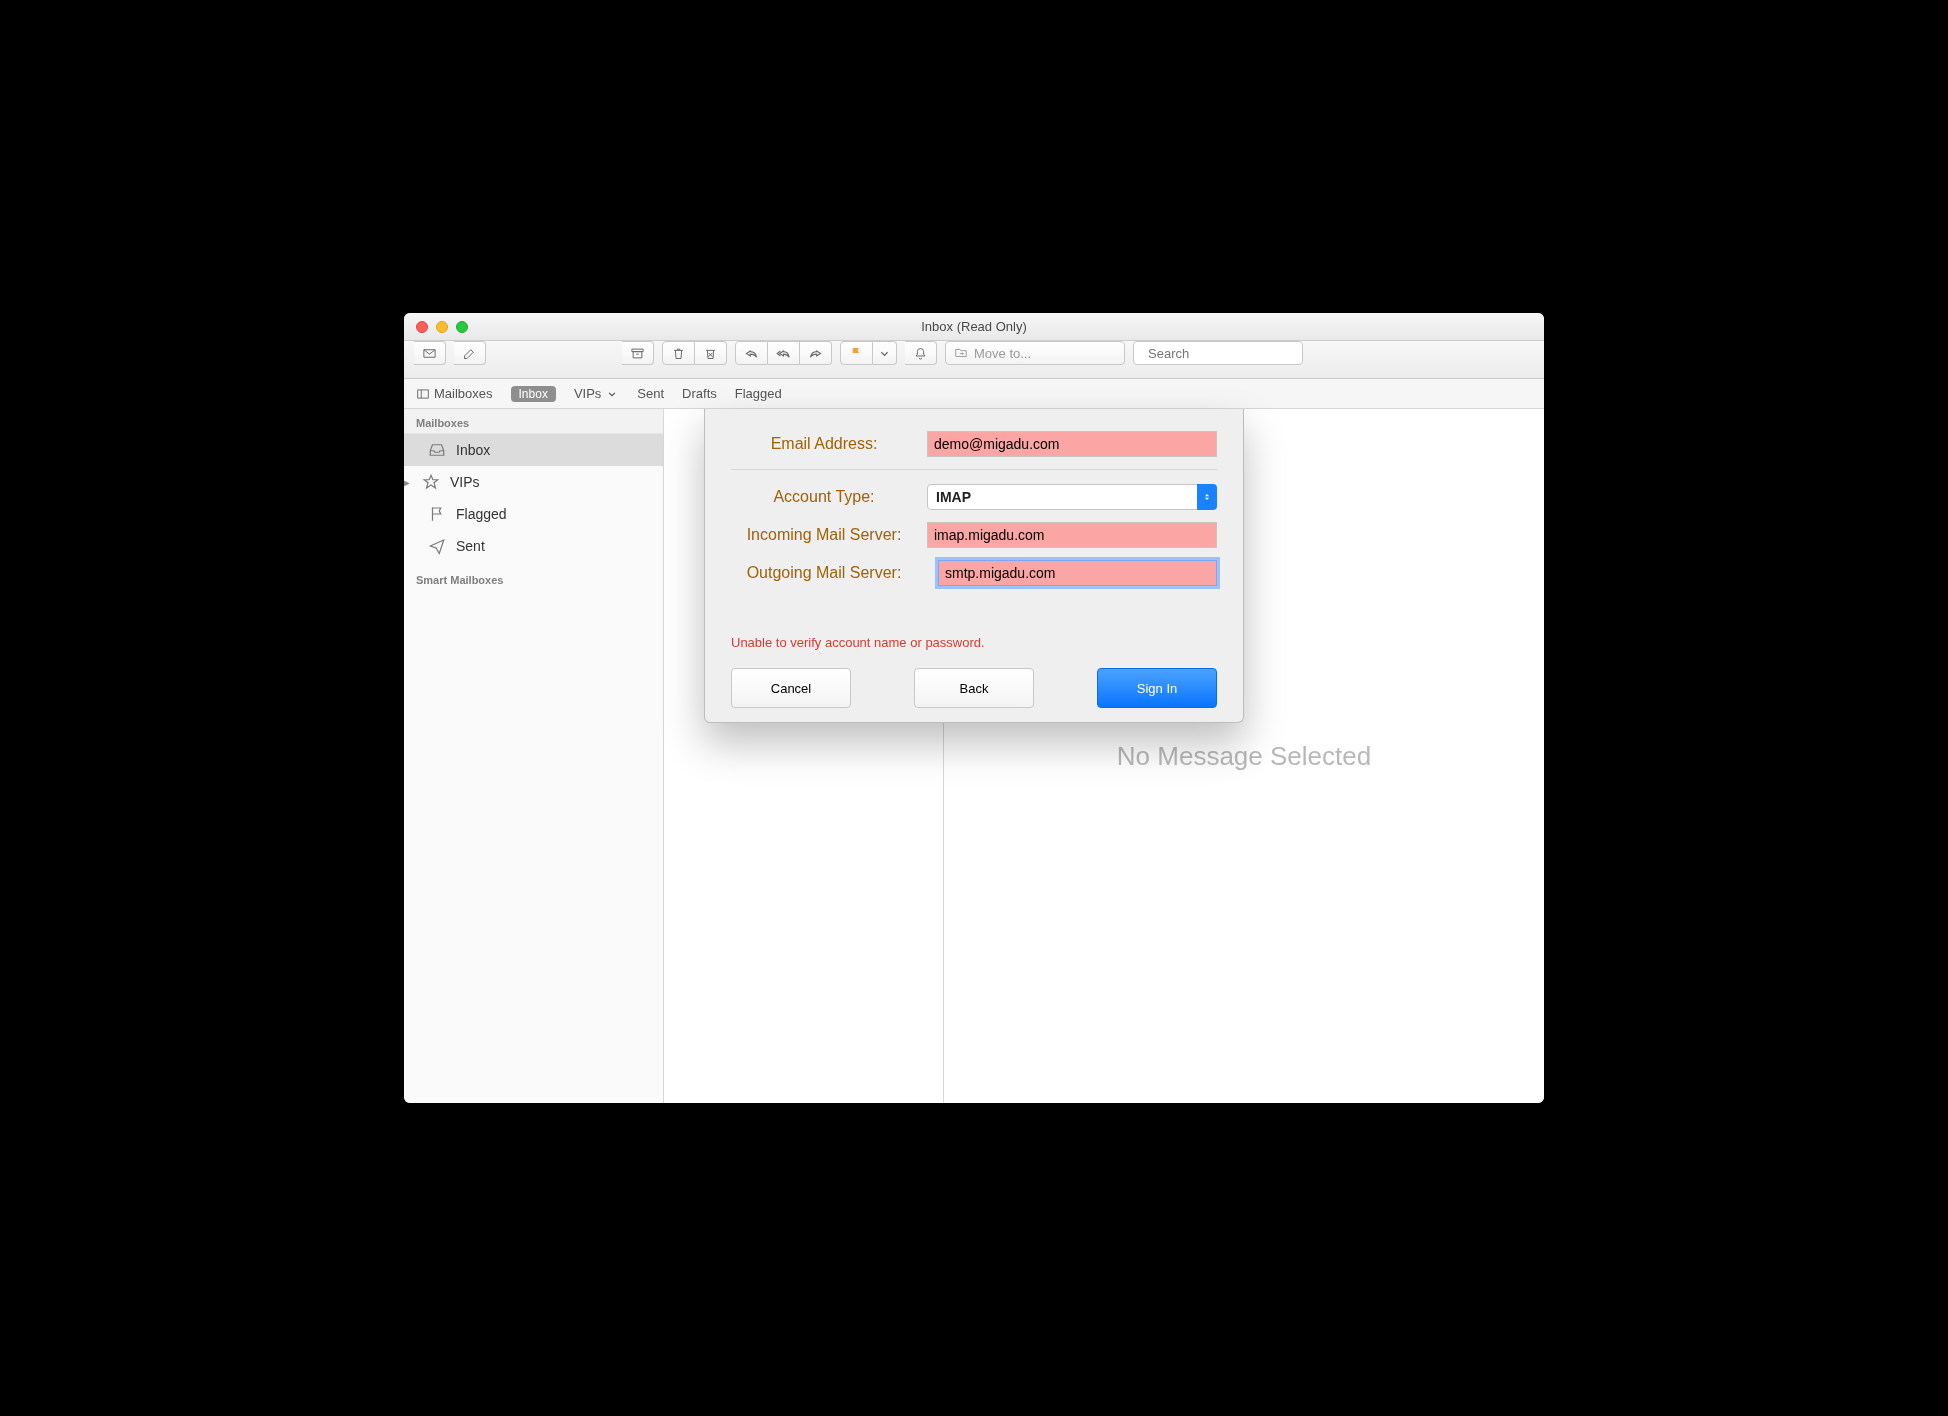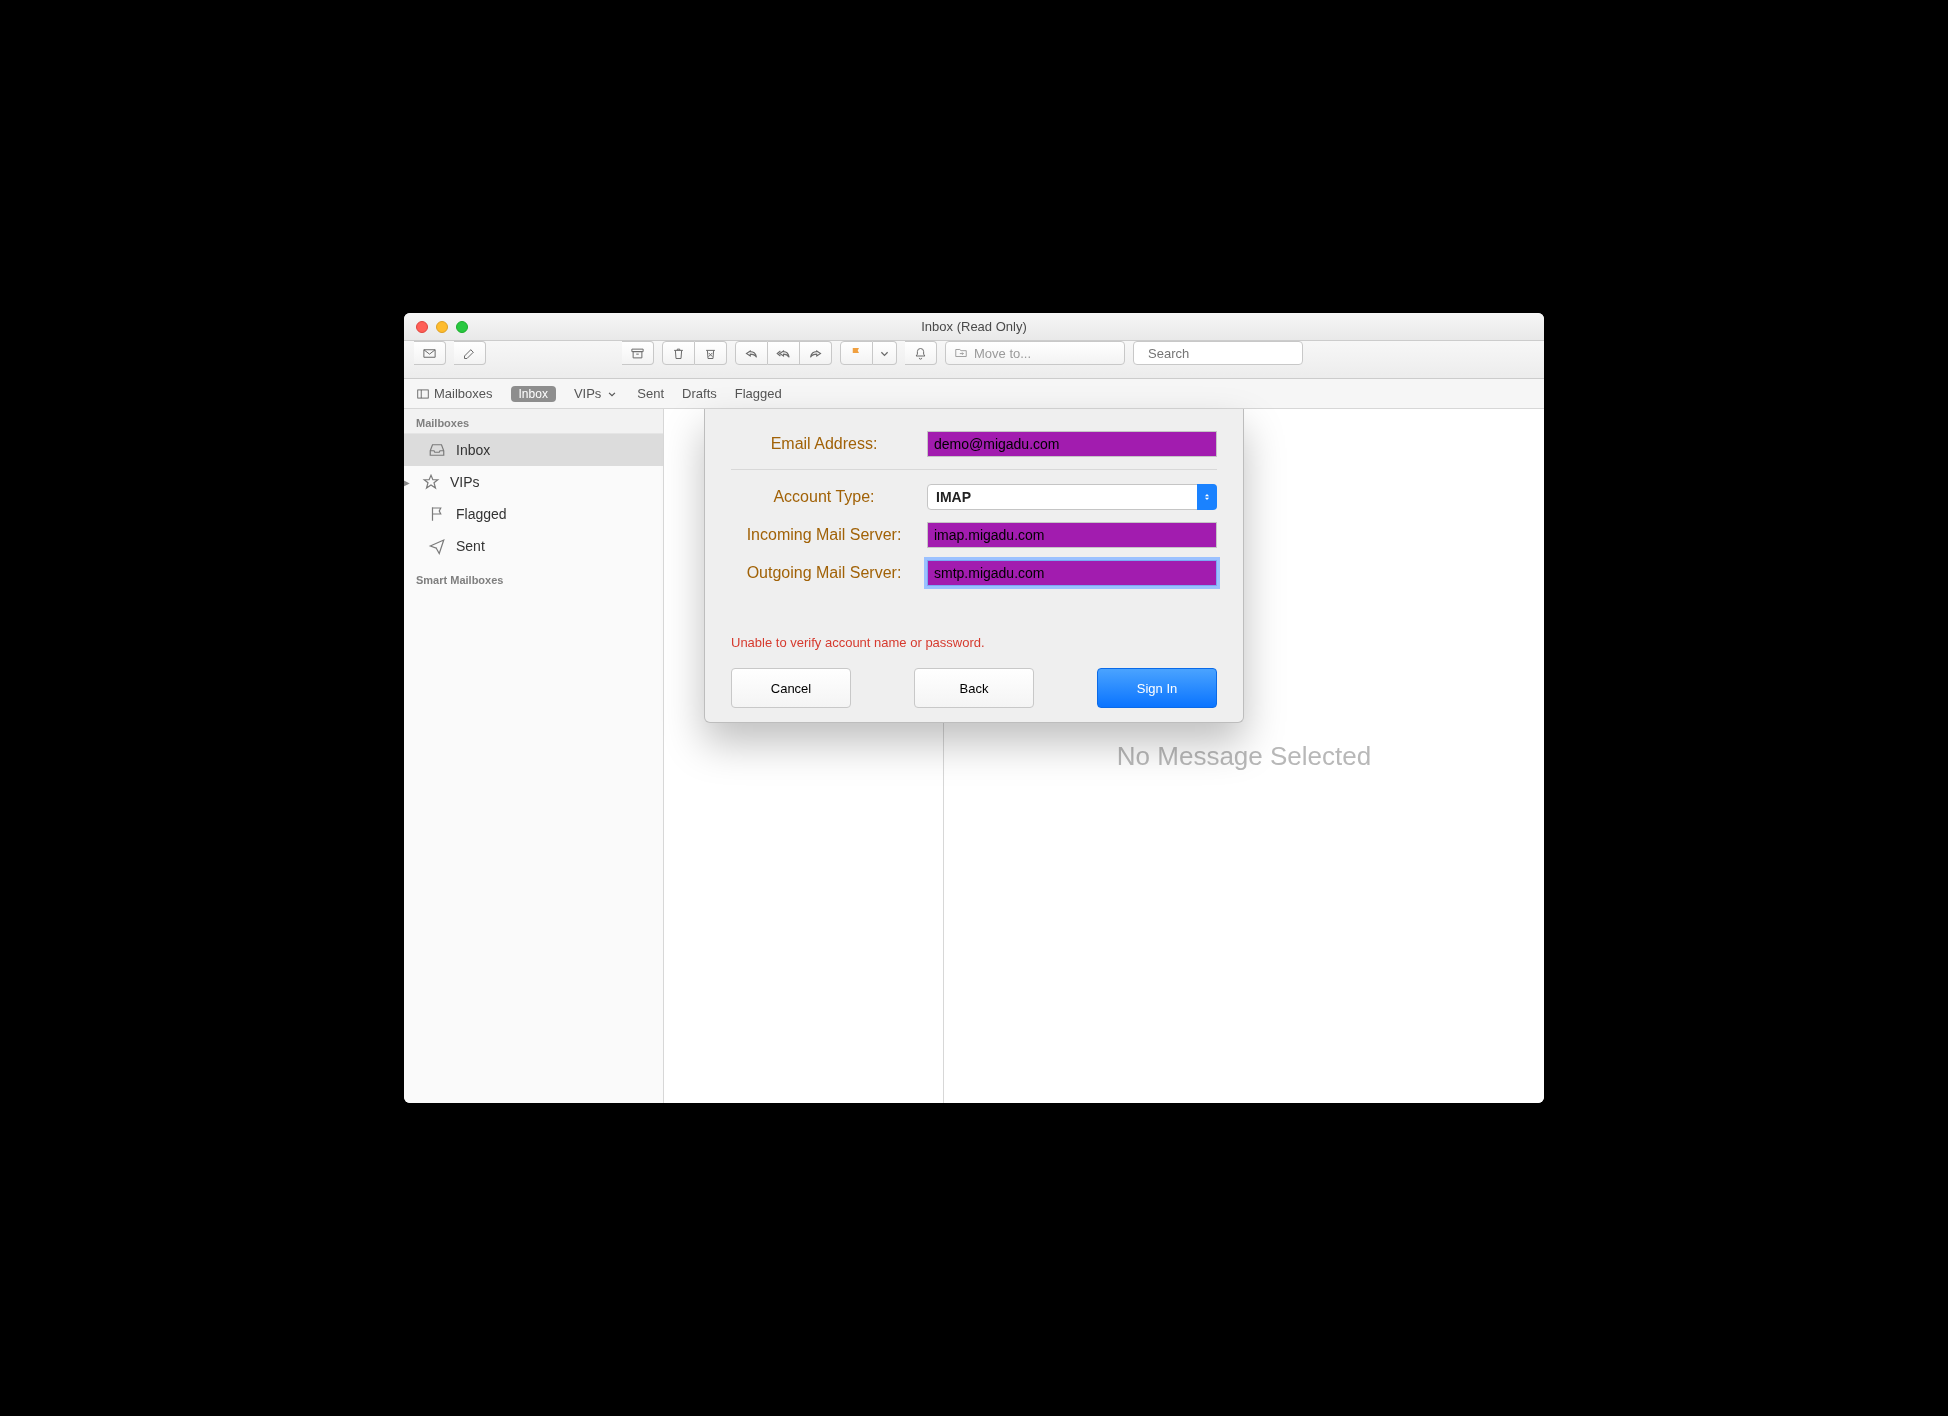--- a/index.html
+++ b/index.html
@@ -87,23 +87,23 @@
     border:1px solid #bdbdbd;
     border-top:none;
     border-radius:0 0 6px 6px;
     box-shadow: 0 20px 40px rgba(0,0,0,.25);
     padding:0 0 14px 0;
   }
   .sheet .form { padding:22px 26px 6px; }
   .sheet .sep { height:1px; background:#d8d8d8; margin:6px 0 14px; }
   .frow { display:flex; align-items:center; gap:10px; margin-bottom:12px; }
   .flabel { width:186px; text-align:center; color:#a16207; font-size:16px; }
-  .finput { flex:1; height:26px; border:1px solid #c5c5c5; border-radius:0px; background:#a21caf; padding:0 6px; font-size:14px; }
+  .finput { flex:1; height:26px; border:1px solid #c5c5c5; border-radius:0px; background:#fca5a5; padding:0 6px; font-size:14px; }
   .finput::placeholder { color:#aaa; }
-  .finput.focused { outline:3px solid #9bc1ff; outline-offset:0; border-color:#7aa9f3; }
+  .finput.focused { outline:3px solid #9bc1ff; outline-offset:0; border-color:#7aa9f3;margin-left:11px; }
   .fselect-wrap { flex:1; position:relative; height:26px; }
   .fselect { width:100%; height:26px; border:1px solid #c5c5c5; border-radius:4px; background:#fff; padding:0 26px 0 8px; font-size:14px; display:flex; align-items:center;font-weight:bold;}
   .fselect-arrow { position:absolute; right:0; top:0; width:20px; height:26px; background:#1a82ff; border-radius:0 4px 4px 0; display:flex; align-items:center; justify-content:center; color:#fff;}
   .err { color:#d63a2e; font-size:13px; padding:2px 26px 10px;margin-top:29px; }
   .btnrow { display:flex; gap:12px; justify-content:space-between; padding:0 26px; margin-top:8px;}
   .mbtn { height:40px; width:120px; border:1px solid #c8c8c8; border-radius:4px; background:linear-gradient(#ffffff,#f4f4f4); font-size:13px;}
   .mbtn.primary { background:linear-gradient(#4aa3ff,#0a74ff); border-color:#0a6ae8; color:#fff; }
 </style>
 </head>
 <body>

